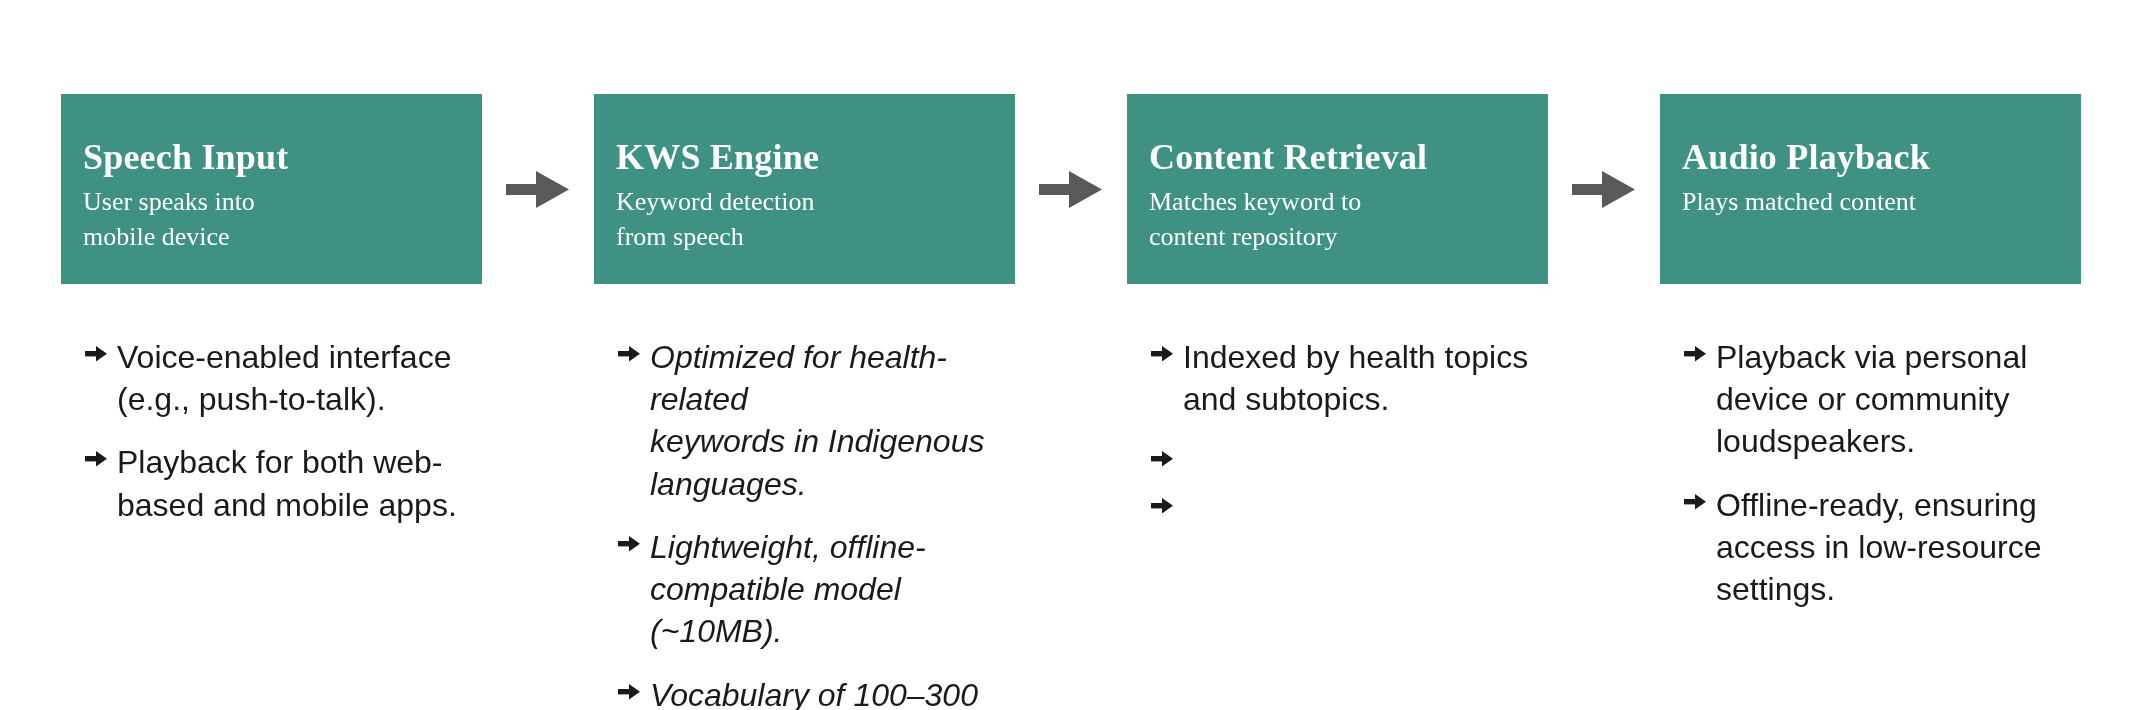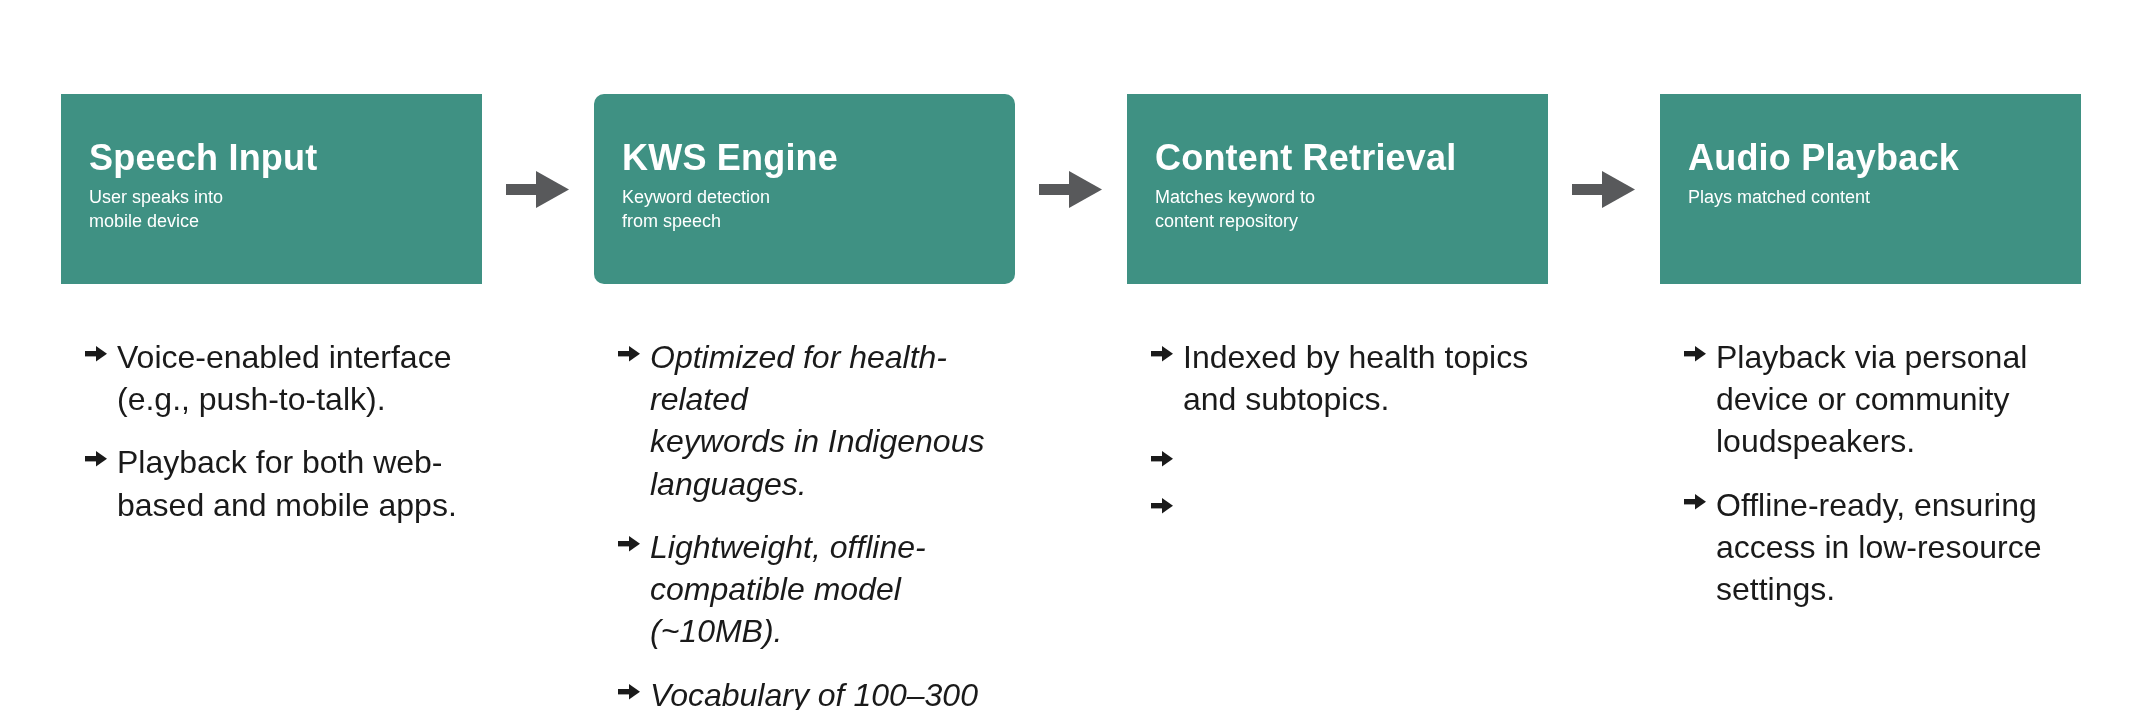--- a/index.html
+++ b/index.html
@@ -20,30 +20,31 @@
     display:grid;
     grid-template-columns:421px 112px 421px 112px 421px 112px 421px;
     grid-template-rows:190px auto;
     row-gap:52px;
     padding:94px 53px 0 61px;
   }
   .step-box{
     grid-row:1;
     background:var(--teal);
     color:var(--title);
-    padding:42px 24px 0 28px;
+    padding:42px 24px 0 22px;
+    font-family:Liberation Serif, serif;
   }
   .step-title{
     font-size:36px;
     font-weight:700;
     line-height:1.22;
     letter-spacing:.2px;
   }
   .step-subtitle{
-    font-size:18px;
+    font-size:26px;
     line-height:1.34;
     margin-top:5px;
     white-space:pre-line;
   }
   .arrow-cell{
     grid-row:1;
     align-self:center;
     justify-self:center;
     display:flex;
     align-items:center;
@@ -99,21 +100,21 @@
   </li>
       <li class="bullet">
     <svg class="bullet-icon" width="23" height="17" viewBox="0 0 23 17" style="color:var(--body-text)">
       <rect x="0" y="6" width="12" height="5.4" fill="currentColor"></rect>
       <polygon points="11,1 22,8.7 11,16.4" fill="currentColor"></polygon>
     </svg>
     <span class="bullet-text">Playback for both web-
 based and mobile apps.</span>
   </li>
     </ul>
-    <div class="step-box" style="grid-column: 3; border-radius: 10px;">
+    <div class="step-box" style="grid-column: 3;">
     <div class="step-title">KWS Engine</div>
     <div class="step-subtitle">Keyword detection
 from speech</div>
   </div>
     <div class="arrow-cell" style="grid-column: 4;">
     <svg width="64" height="40" viewBox="0 0 64 40" style="color:var(--arrow)">
       <rect x="0" y="15" width="30" height="11" fill="currentColor"></rect>
       <polygon points="30,2 63,20.5 30,39" fill="currentColor"></polygon>
     </svg>
   </div>

